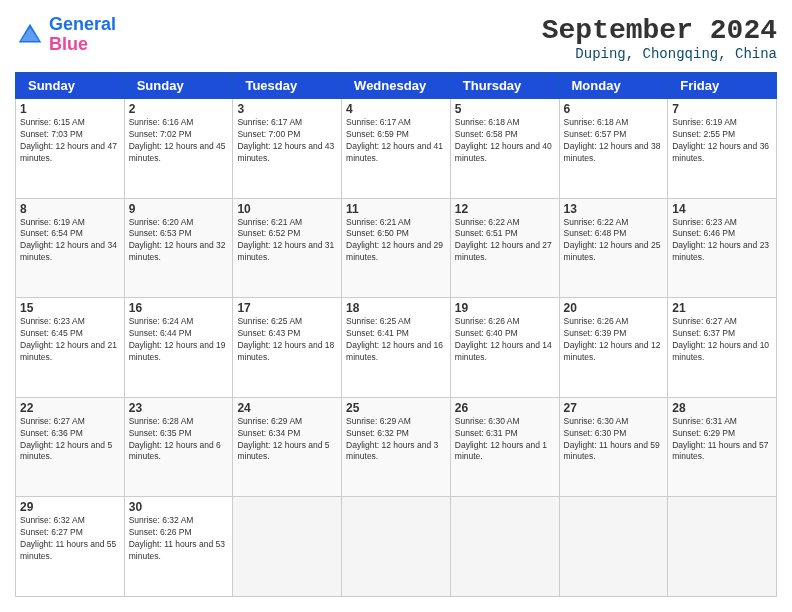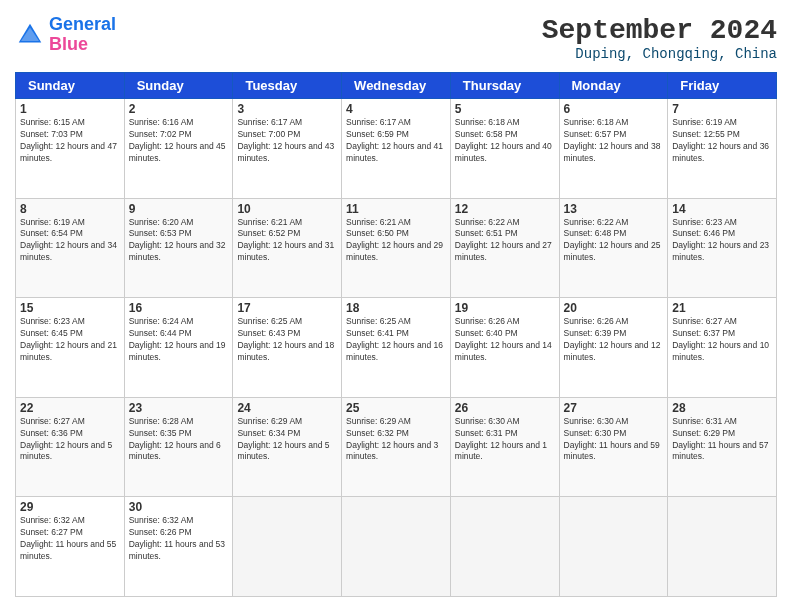--- a/index.html
+++ b/index.html
@@ -176,21 +176,21 @@
         <div class="day-info">
           <span>Sunrise: 6:18 AM</span><br>
           <span>Sunset: 6:57 PM</span><br>
           <span>Daylight: 12 hours and 38 minutes.</span>
         </div>
       </td>
           <td>
         <span class="day-num">7</span>
         <div class="day-info">
           <span>Sunrise: 6:19 AM</span><br>
-          <span>Sunset: 12:55 PM</span><br>
+          <span>Sunset: 2:55 PM</span><br>
           <span>Daylight: 12 hours and 36 minutes.</span>
         </div>
       </td>
         </tr>
         <tr class="alt-row">
           <td>
         <span class="day-num">8</span>
         <div class="day-info">
           <span>Sunrise: 6:19 AM</span><br>
           <span>Sunset: 6:54 PM</span><br>

